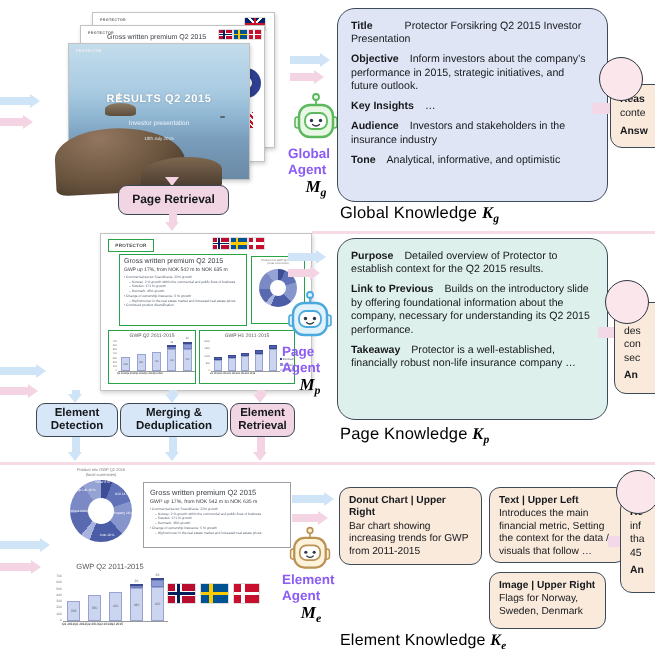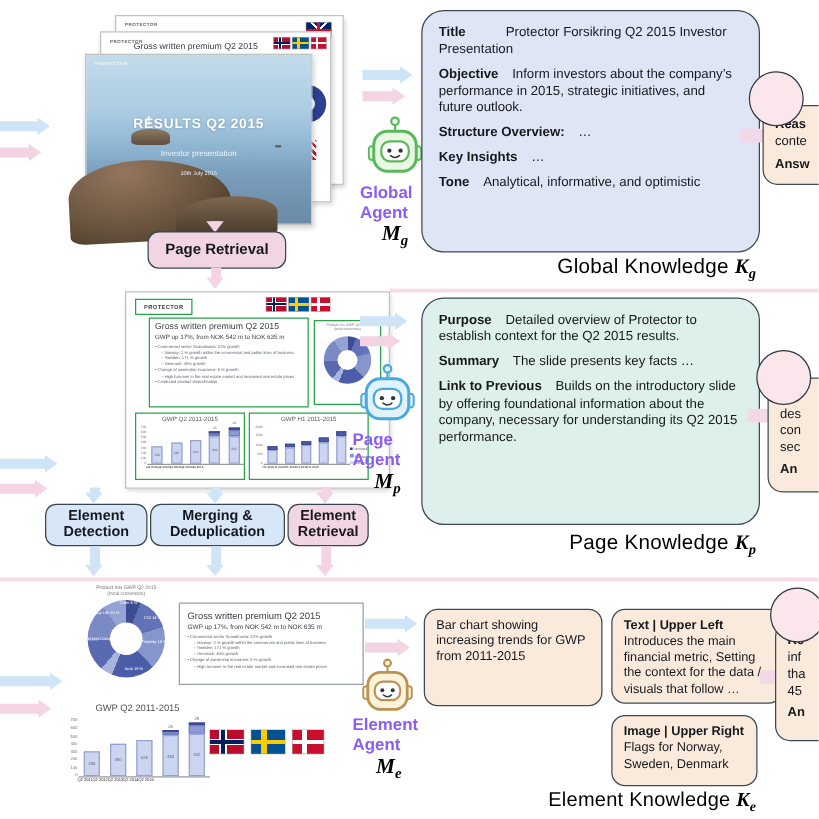--- a/index.html
+++ b/index.html
@@ -66,21 +66,21 @@
   
   .btn{position:absolute;border:1.6px solid #3a4653;border-radius:9px;display:flex;align-items:center;
        justify-content:center;text-align:center;font-weight:700;color:#15181c;line-height:1.12;}
   .btn.blue{background:#d8e7f8}.btn.pinkbtn{background:#f2d5e3}
 
   
   .kbox{position:absolute;border:1.8px solid #3d4a58;border-radius:18px;padding:11px 13px;box-sizing:border-box;}
   .kbox .kv{margin:0 0 6.5px 0;font-size:10.6px;line-height:1.27;color:#16181c;}
   .kbox .kv b{padding-right:11px;}
   .kbox .kv b.wide{padding-right:32px;}
-  .caption{position:absolute;text-align:right;font-size:16.5px;font-weight:500;color:#000;letter-spacing:.2px;}
+  .caption{position:absolute;text-align:left;font-size:16.5px;font-weight:500;color:#000;letter-spacing:.2px;}
   .mathsym{font-family:"Liberation Serif",serif;font-style:italic;font-weight:700;}
   .caption sub,.agent-sym sub{font-size:70%;}
 
   
   .card{position:absolute;background:#faeadc;border:1.6px solid #3d4a58;border-radius:11px;
         padding:7px 9px;box-sizing:border-box;font-size:10.2px;line-height:1.22;color:#16181c;}
   .card .ct{font-weight:700;margin-bottom:1px;}
 
   
   .pcircle{position:absolute;width:42px;height:42px;border-radius:50%;background:#fbe6ec;border:1.6px solid #2f3742;z-index:6;}
@@ -223,22 +223,22 @@
   </svg>
   <div class="agent-name" style="left:288px;top:146px;width:56px">
     <div>Global</div>
       <div>Agent</div>
   </div>
   <div class="agent-sym" style="left:288px;top:177px;width:56px"><span>M</span><sub>g</sub></div>
 
   <div class="kbox" style="left:337px;top:8px;width:271px;height:194px;background:#dfe5f5">
     <p class="kv"><b class="wide">Title</b><span>Protector Forsikring Q2 2015 Investor Presentation</span></p>
     <p class="kv"><b>Objective</b><span>Inform investors about the company’s performance in 2015, strategic initiatives, and future outlook.</span></p>
-    <p class="kv"><b>Structure Overview:</b><span>…</span></p>
     <p class="kv"><b>Key Insights</b><span>…</span></p>
+    <p class="kv"><b>Audience</b><span>Investors and stakeholders in the insurance industry</span></p>
     <p class="kv"><b>Tone</b><span>Analytical, informative, and optimistic</span></p>
   </div>
   <div class="caption" style="left:340px;top:203px;width:265px"><span>Global Knowledge </span><span class="mathsym">K</span><sub class="mathsym">g</sub></div>
 
   <div class="connector" style="left:592px;top:103px;width:26px"></div>
   <div class="clipbox" style="left:610px;top:84px;width:86px;height:64px">
     <div style="font-weight:700">Reas</div>
     <div>conte</div>
     <div style="font-weight:700;margin-top:5px">Answ</div>
   </div>
@@ -398,22 +398,22 @@
     <path d="M18.5,34.5 Q22,37.5 25.5,34.5" fill="none" stroke="#2f3742" stroke-width="1.3" stroke-linecap="round"></path>
   </svg>
   <div class="agent-name" style="left:282px;top:344px;width:56px">
     <div>Page</div>
       <div>Agent</div>
   </div>
   <div class="agent-sym" style="left:282px;top:375px;width:56px"><span>M</span><sub>p</sub></div>
 
   <div class="kbox" style="left:337px;top:238px;width:271px;height:182px;background:#def0ec">
     <p class="kv"><b>Purpose</b><span>Detailed overview of Protector to establish context for the Q2 2015 results.</span></p>
-    <p class="kv"><b>Summary</b><span>The slide presents key facts …</span></p>
     <p class="kv"><b>Link to Previous</b><span>Builds on the introductory slide by offering foundational information about the company, necessary for understanding its Q2 2015 performance.</span></p>
+    <p class="kv"><b>Takeaway</b><span>Protector is a well-established, financially robust non-life insurance company …</span></p>
   </div>
   <div class="caption" style="left:340px;top:424px;width:265px"><span>Page Knowledge </span><span class="mathsym">K</span><sub class="mathsym">p</sub></div>
 
   <div class="connector" style="left:598px;top:327px;width:24px"></div>
   <div class="clipbox" style="left:614px;top:302px;width:80px;height:92px">
     <div style="font-weight:700">Re</div>
     <div>des</div>
     <div>con</div>
     <div>sec</div>
     <div style="font-weight:700;margin-top:4px">An</div>
@@ -552,20 +552,21 @@
       <circle cx="26.5" cy="30.5" r="1.7" fill="#2f3742"></circle>
     <path d="M18.5,34.5 Q22,37.5 25.5,34.5" fill="none" stroke="#2f3742" stroke-width="1.3" stroke-linecap="round"></path>
   </svg>
   <div class="agent-name" style="left:282px;top:572px;width:58px">
     <div>Element</div>
       <div>Agent</div>
   </div>
   <div class="agent-sym" style="left:282px;top:603px;width:58px"><span>M</span><sub>e</sub></div>
 
   <div class="card" style="left:339px;top:487px;width:143px;height:78px">
+    <div class="ct">Donut Chart | Upper Right</div>
     <div>Bar chart showing increasing trends for GWP from 2011-2015</div>
   </div>
   <div class="card" style="left:489px;top:487px;width:137px;height:76px">
     <div class="ct">Text | Upper Left</div>
     <div>Introduces the main financial metric, Setting the context for the data / visuals that follow …</div>
   </div>
   <div class="card" style="left:489px;top:572px;width:117px;height:57px">
     <div class="ct">Image | Upper Right</div>
     <div>Flags for Norway, Sweden, Denmark</div>
   </div>

